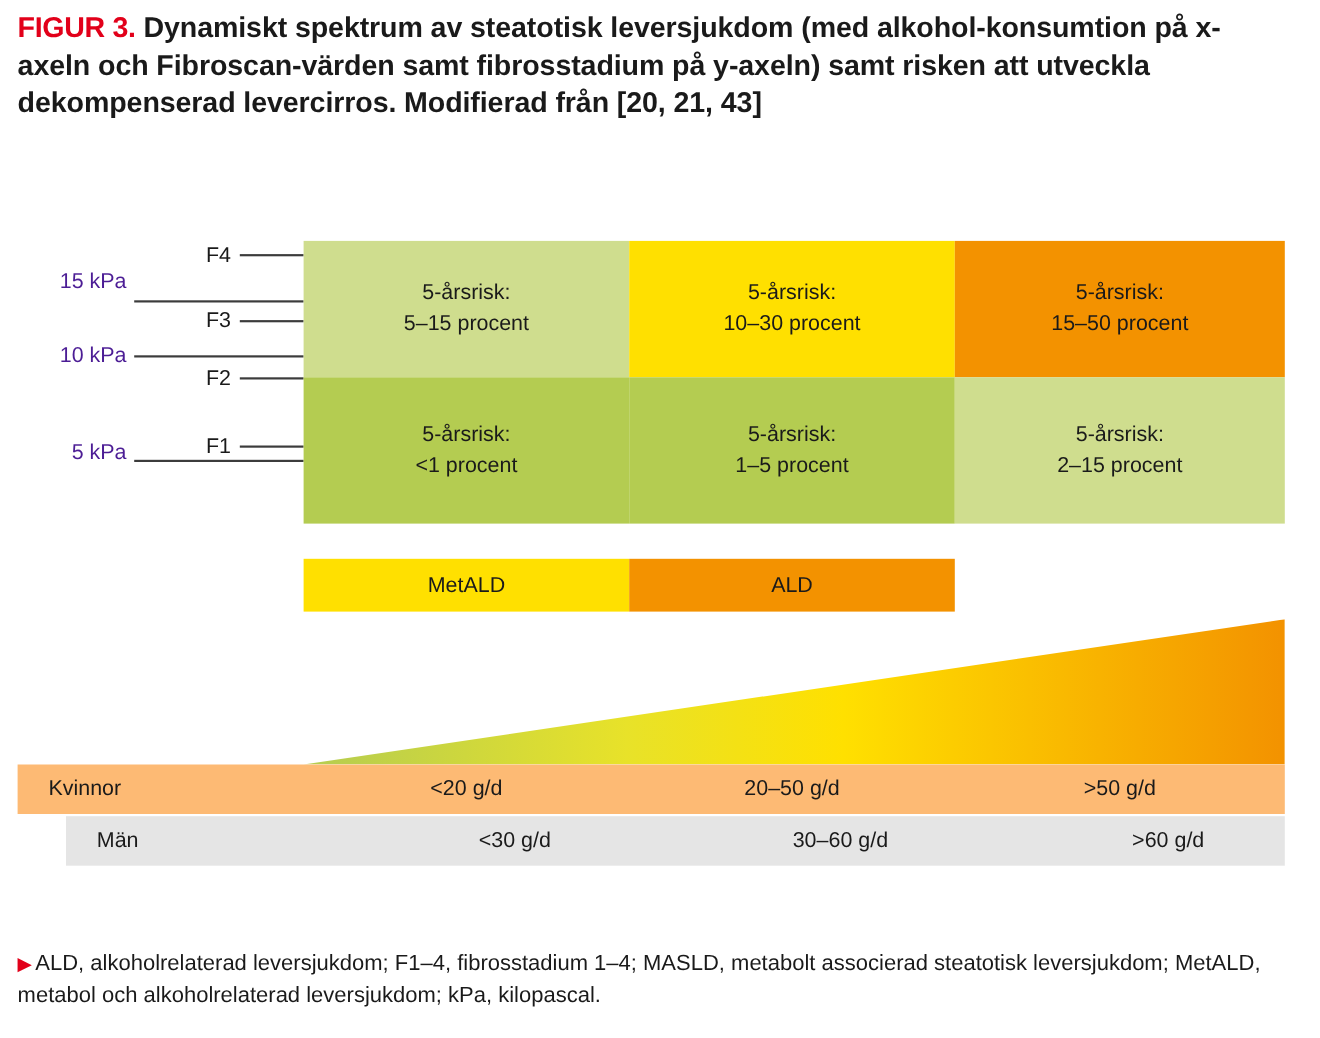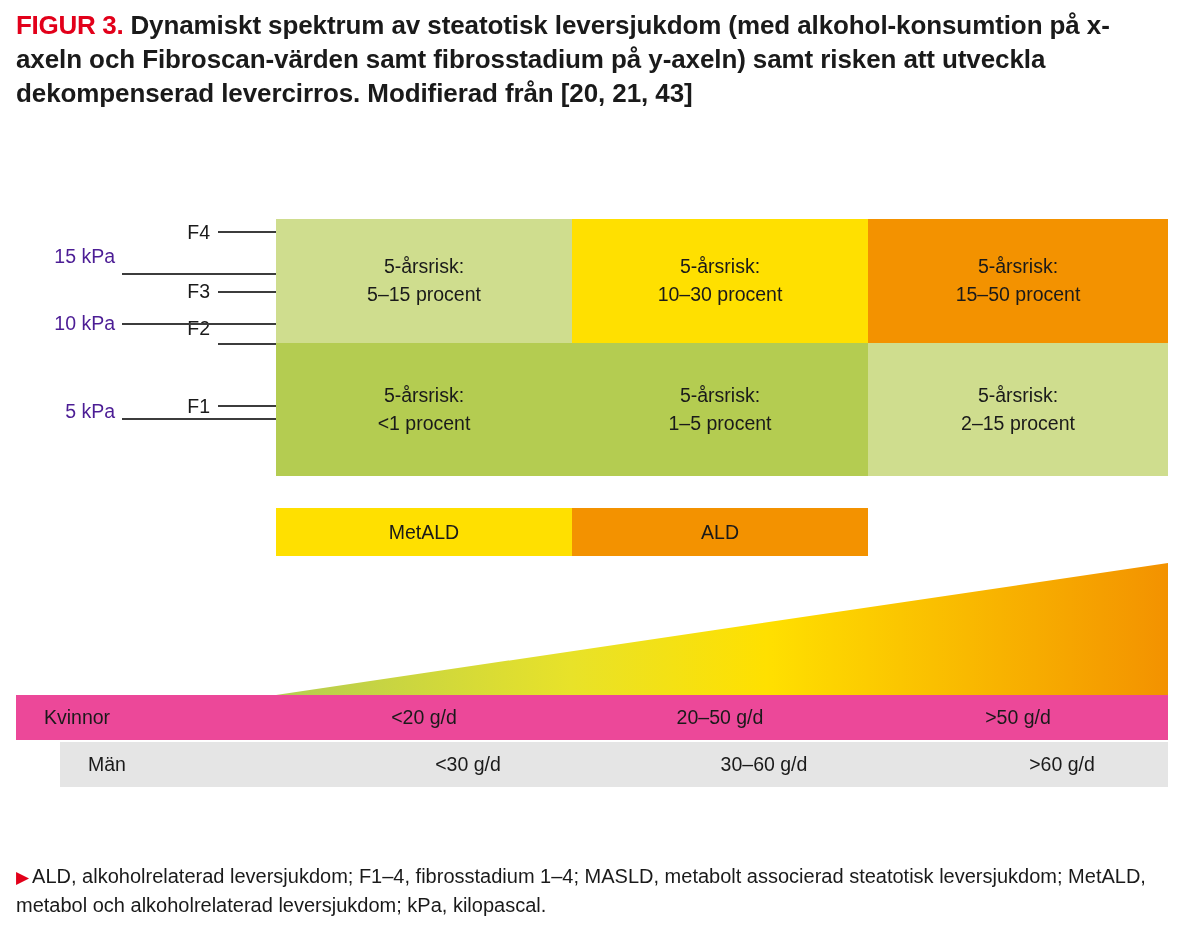--- a/index.html
+++ b/index.html
@@ -127,21 +127,21 @@
     top: 490px;
     width: 1152px;
     height: 92px;
   }
   .cons-row {
     display: grid;
     grid-template-columns: 260px 296px 296px 300px;
     height: 45px;
     align-items: center;
   }
-  .cons-row.row-a { background: #ec4899; }
+  .cons-row.row-a { background: #fdba74; }
   .cons-row.row-b { background: #e5e5e5; margin-left: 44px; }
   .cons-label {
     font-size: 19.5px;
     padding-left: 28px;
     color: #1a1a1a;
   }
   .cons-val {
     font-size: 19.5px;
     text-align: center;
     color: #1a1a1a;
@@ -177,21 +177,21 @@
   </div>
 
   <div id="chart">
 
     <div class="kpa-label" style="left:5px; top:40px;">15 kPa</div>
     <div class="kpa-label" style="left:5px; top:107px;">10 kPa</div>
     <div class="kpa-label" style="left:5px; top:195px;">5 kPa</div>
 
     <div class="f-label" style="left:172px; top:16px;">F4</div>
     <div class="f-label" style="left:172px; top:75px;">F3</div>
-    <div class="f-label" style="left:172px; top:112px;">F2</div>
+    <div class="f-label" style="left:172px; top:128px;">F2</div>
     <div class="f-label" style="left:172px; top:190px;">F1</div>
 
     <div class="axis-line" style="left:218px; top:26px;  width:58px;"></div>
     <div class="axis-line" style="left:122px; top:68px;  width:154px;"></div>
     <div class="axis-line" style="left:218px; top:86px;  width:58px;"></div>
     <div class="axis-line" style="left:122px; top:118px; width:154px;"></div>
     <div class="axis-line" style="left:218px; top:138px; width:58px;"></div>
     <div class="axis-line" style="left:122px; top:213px; width:154px;"></div>
     <div class="axis-line" style="left:218px; top:200px; width:58px;"></div>
 

